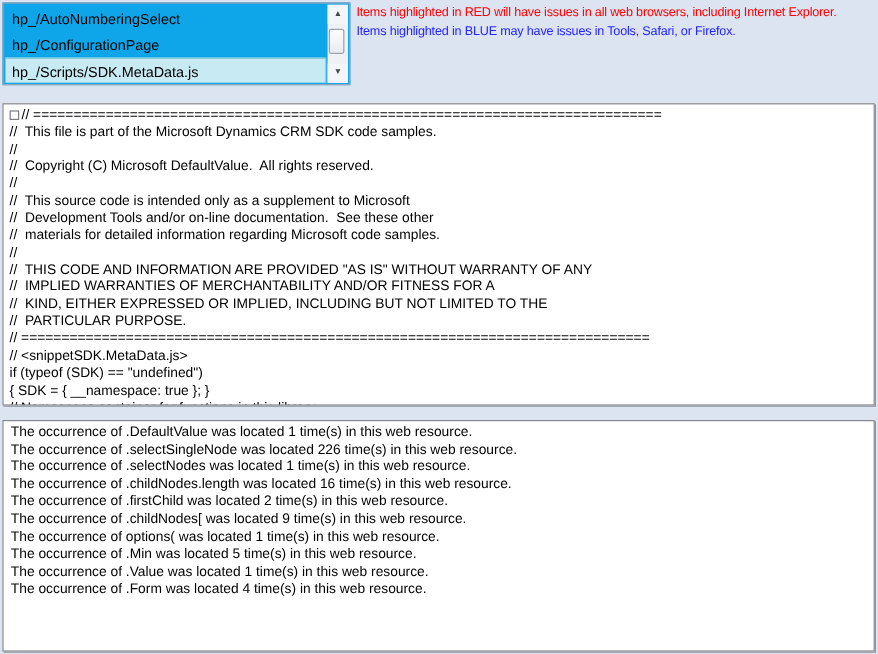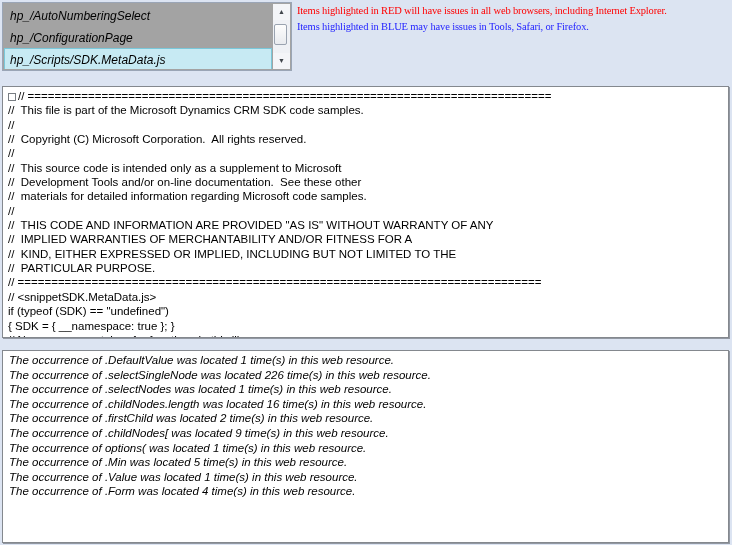--- a/index.html
+++ b/index.html
@@ -7,21 +7,21 @@
     width:732px;height:545px;overflow:hidden;position:relative;
     background:#dce4f2;
     font-family:"Liberation Sans","DejaVu Sans",sans-serif;
     -webkit-font-smoothing:antialiased;
   }
   .app{position:absolute;inset:0;}
 
   
   .listbox{
     position:absolute;left:2px;top:2px;width:290px;height:69px;
-    background:#a3a3a3;border:1px solid #9aa5b6;box-sizing:border-box;font-style:italic;
+    background:#0ea5e9;border:1px solid #9aa5b6;box-sizing:border-box;
   }
   .list-items{position:absolute;left:1px;top:1px;right:19px;bottom:1px;overflow:hidden;}
   .list-item{
     height:22px;line-height:22px;font-size:12px;color:#000;
     padding-left:5px;white-space:nowrap;box-sizing:border-box;
     border:1px solid transparent;
   }
   .list-item.selected{
     background:var(--sel-bg,#c7eaf3);
     border:1px solid var(--sel-border,#7ac8da);
@@ -41,42 +41,42 @@
   .scroll-btn.down{bottom:0;}
   .scroll-thumb{
     position:absolute;left:1px;top:20px;width:13px;height:21px;
     background:linear-gradient(to bottom,#fdfdfd,#e9ebef);
     border:1px solid #9aa3b0;border-radius:2px;box-sizing:border-box;
   }
 
   
   .legend{
     position:absolute;left:297px;top:3px;right:0;
-    font-size:10.5px;letter-spacing:-0.15px;line-height:15.5px;white-space:nowrap;font-family:Liberation Serif, serif;
+    font-size:10.5px;letter-spacing:-0.15px;line-height:15.5px;white-space:nowrap;
   }
   .legend-red{color:var(--red,#ff0000);}
   .legend-blue{color:var(--blue,#2424ff);}
 
   
   .panel{
     position:absolute;left:2px;width:727px;background:#ffffff;
     border:1px solid #84888e;box-sizing:border-box;
     box-shadow:1px 1px 0 rgba(85,90,96,0.55);
     overflow:hidden;
   }
   .code-panel{top:86px;height:252px;padding:2px 2px 0 5px;}
   .code-line{
     font-size:11.5px;line-height:14.35px;white-space:pre;color:#000;
   }
   .collapse-box{
     display:inline-block;width:8px;height:8px;box-sizing:border-box;
     border:1px solid #787d83;background:#fff;margin-right:2px;
     vertical-align:-1px;
   }
-  .occ-panel{top:350px;height:193px;padding:2px 2px 0 6px;font-style:italic;}
+  .occ-panel{top:350px;height:193px;padding:2px 2px 0 6px;}
   .occ-row{
     font-size:11.5px;line-height:14.6px;white-space:nowrap;color:#000;
   }
 </style>
 </head>
 <body>
 
 <div class="app">
 
   <div class="listbox">
@@ -98,21 +98,21 @@
 
   <div class="legend">
     <div class="legend-red">Items highlighted in RED will have issues in all web browsers, including Internet Explorer.</div>
     <div class="legend-blue">Items highlighted in BLUE may have issues in Tools, Safari, or Firefox.</div>
   </div>
 
   <div class="panel code-panel" id="code-panel">
       <div class="code-line"><span class="collapse-box"></span>// ==============================================================================</div>
       <div class="code-line">//  This file is part of the Microsoft Dynamics CRM SDK code samples.</div>
       <div class="code-line">//</div>
-      <div class="code-line">//  Copyright (C) Microsoft Corporation.  All rights reserved.</div>
+      <div class="code-line">//  Copyright (C) Microsoft DefaultValue.  All rights reserved.</div>
       <div class="code-line">//</div>
       <div class="code-line">//  This source code is intended only as a supplement to Microsoft</div>
       <div class="code-line">//  Development Tools and/or on-line documentation.  See these other</div>
       <div class="code-line">//  materials for detailed information regarding Microsoft code samples.</div>
       <div class="code-line">//</div>
       <div class="code-line">//  THIS CODE AND INFORMATION ARE PROVIDED "AS IS" WITHOUT WARRANTY OF ANY</div>
       <div class="code-line">//  IMPLIED WARRANTIES OF MERCHANTABILITY AND/OR FITNESS FOR A</div>
       <div class="code-line">//  KIND, EITHER EXPRESSED OR IMPLIED, INCLUDING BUT NOT LIMITED TO THE</div>
       <div class="code-line">//  PARTICULAR PURPOSE.</div>
       <div class="code-line">// ==============================================================================</div>

